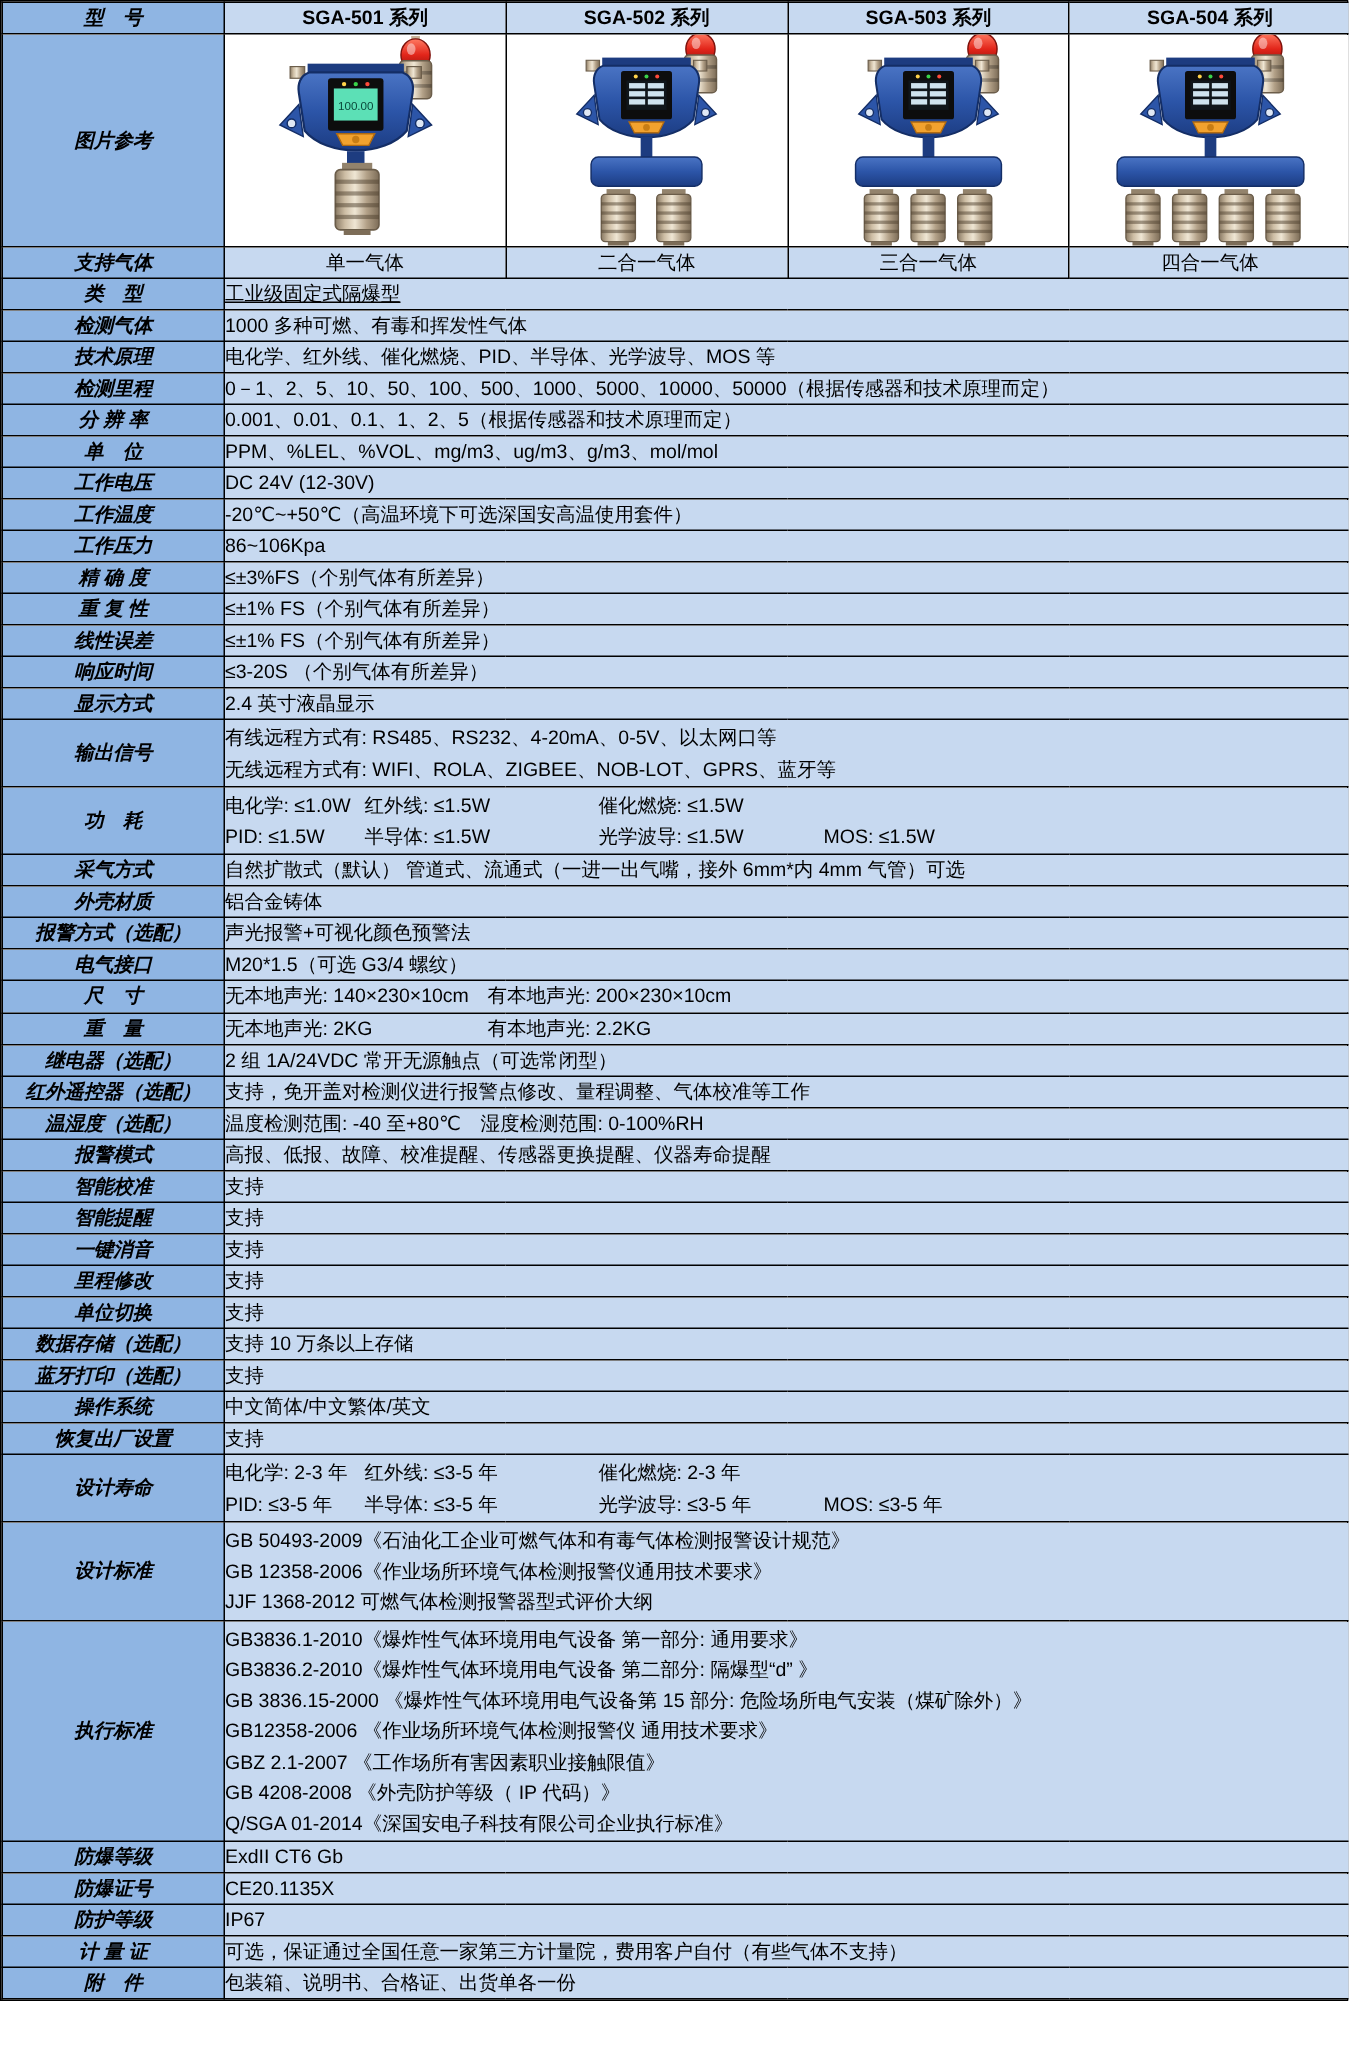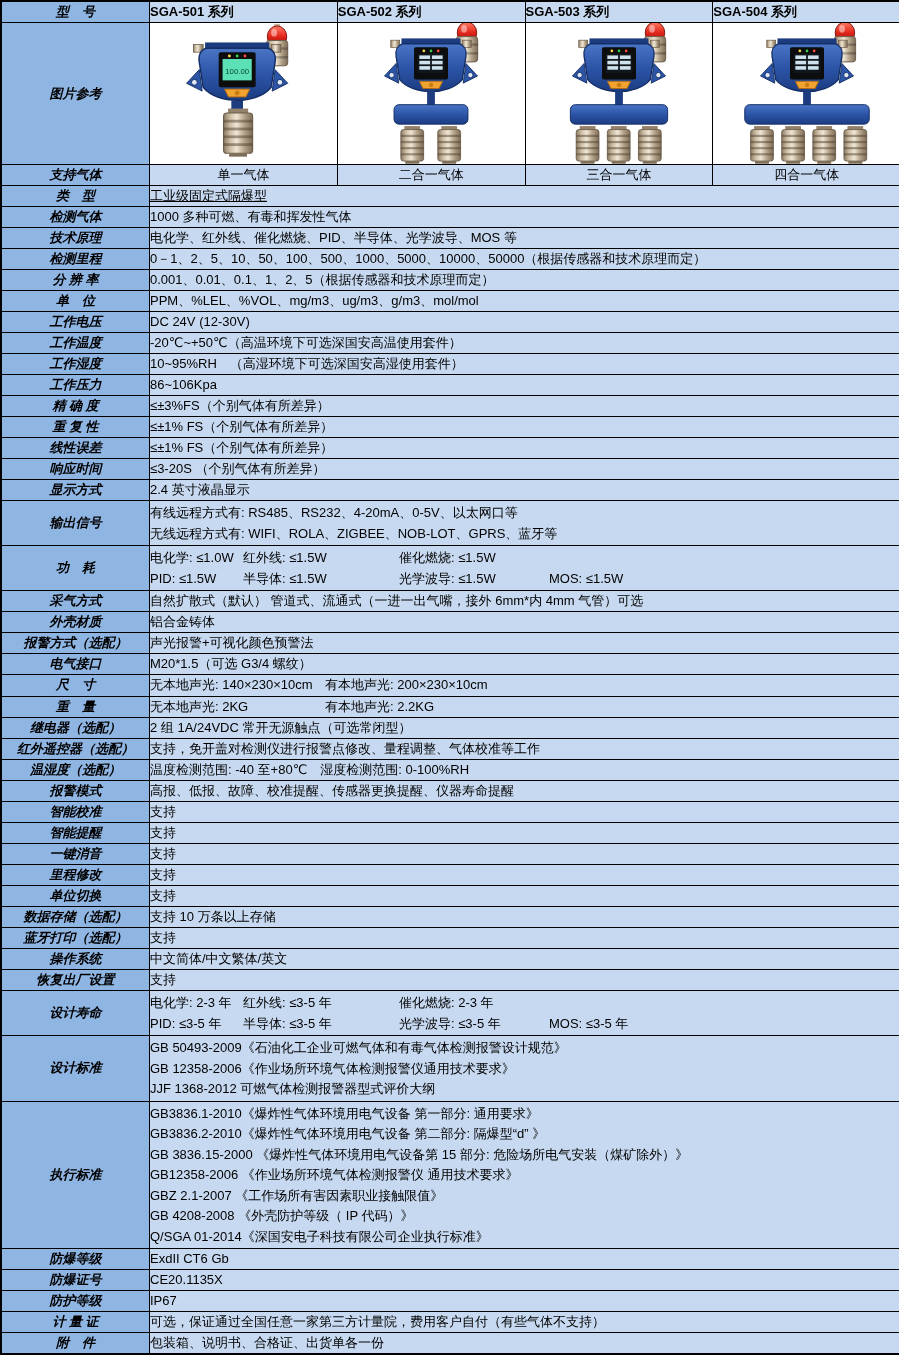--- a/index.html
+++ b/index.html
@@ -5,21 +5,21 @@
 <style>
   html,body{margin:0;padding:0;background:#fff;}
   body{font-family:"Liberation Sans","DejaVu Sans",sans-serif;color:#000;}
   .sheet{width:899px;border:1px solid #000;box-sizing:border-box;background:#fff;}
   table.spec{width:100%;border-collapse:collapse;table-layout:fixed;}
   table.spec td{border:1px solid var(--border,#000);padding:0;vertical-align:middle;
     font-size:13px;line-height:20px;height:20px;white-space:nowrap;overflow:hidden;}
   td.label-cell{background:var(--label-bg,#8FB5E3);font-weight:bold;text-align:center;
     font-size:13.5px;font-style:italic;}
   td.value-cell{background:var(--cell-bg,#C7D9F0);padding-left:7px;}
-  td.model-cell{background:var(--cell-bg,#C7D9F0);font-weight:bold;text-align:left;}
+  td.model-cell{background:var(--cell-bg,#C7D9F0);font-weight:bold;text-align:center;}
   td.gas-cell{background:var(--cell-bg,#C7D9F0);text-align:center;margin-top:24px;}
   td.photo-cell{background:var(--photo-bg,#FFFFFF);text-align:center;height:145px;}
   .u{text-decoration:underline;}
   .line{min-height:20.5px;line-height:20.5px;}
   td.value-cell.pad-v{padding-top:2px;padding-bottom:1px;}
   .cols span{display:inline-block;}
   .cols .c0{width:93px;} .cols .c1{width:156px;} .cols .c2{width:150px;}
   .cols .g2c0{width:175px;}
   svg.device{width:186px;height:141px;vertical-align:middle;}
 </style>
@@ -202,24 +202,20 @@
         </tr>
         <tr>
           <td class="label-cell">工作电压</td>
           <td class="value-cell" colspan="4"><span>DC 24V (12-30V)</span></td>
         </tr>
         <tr>
           <td class="label-cell">工作温度</td>
           <td class="value-cell" colspan="4"><span>-20℃~+50℃（高温环境下可选深国安高温使用套件）</span></td>
         </tr>
         <tr>
-          <td class="label-cell">工作湿度</td>
-          <td class="value-cell" colspan="4"><span>10~95%RH　（高湿环境下可选深国安高湿使用套件）</span></td>
-        </tr>
-        <tr>
           <td class="label-cell">工作压力</td>
           <td class="value-cell" colspan="4"><span>86~106Kpa</span></td>
         </tr>
         <tr>
           <td class="label-cell">精 确 度</td>
           <td class="value-cell" colspan="4"><span>≤±3%FS（个别气体有所差异）</span></td>
         </tr>
         <tr>
           <td class="label-cell">重 复 性</td>
           <td class="value-cell" colspan="4"><span>≤±1% FS（个别气体有所差异）</span></td>

